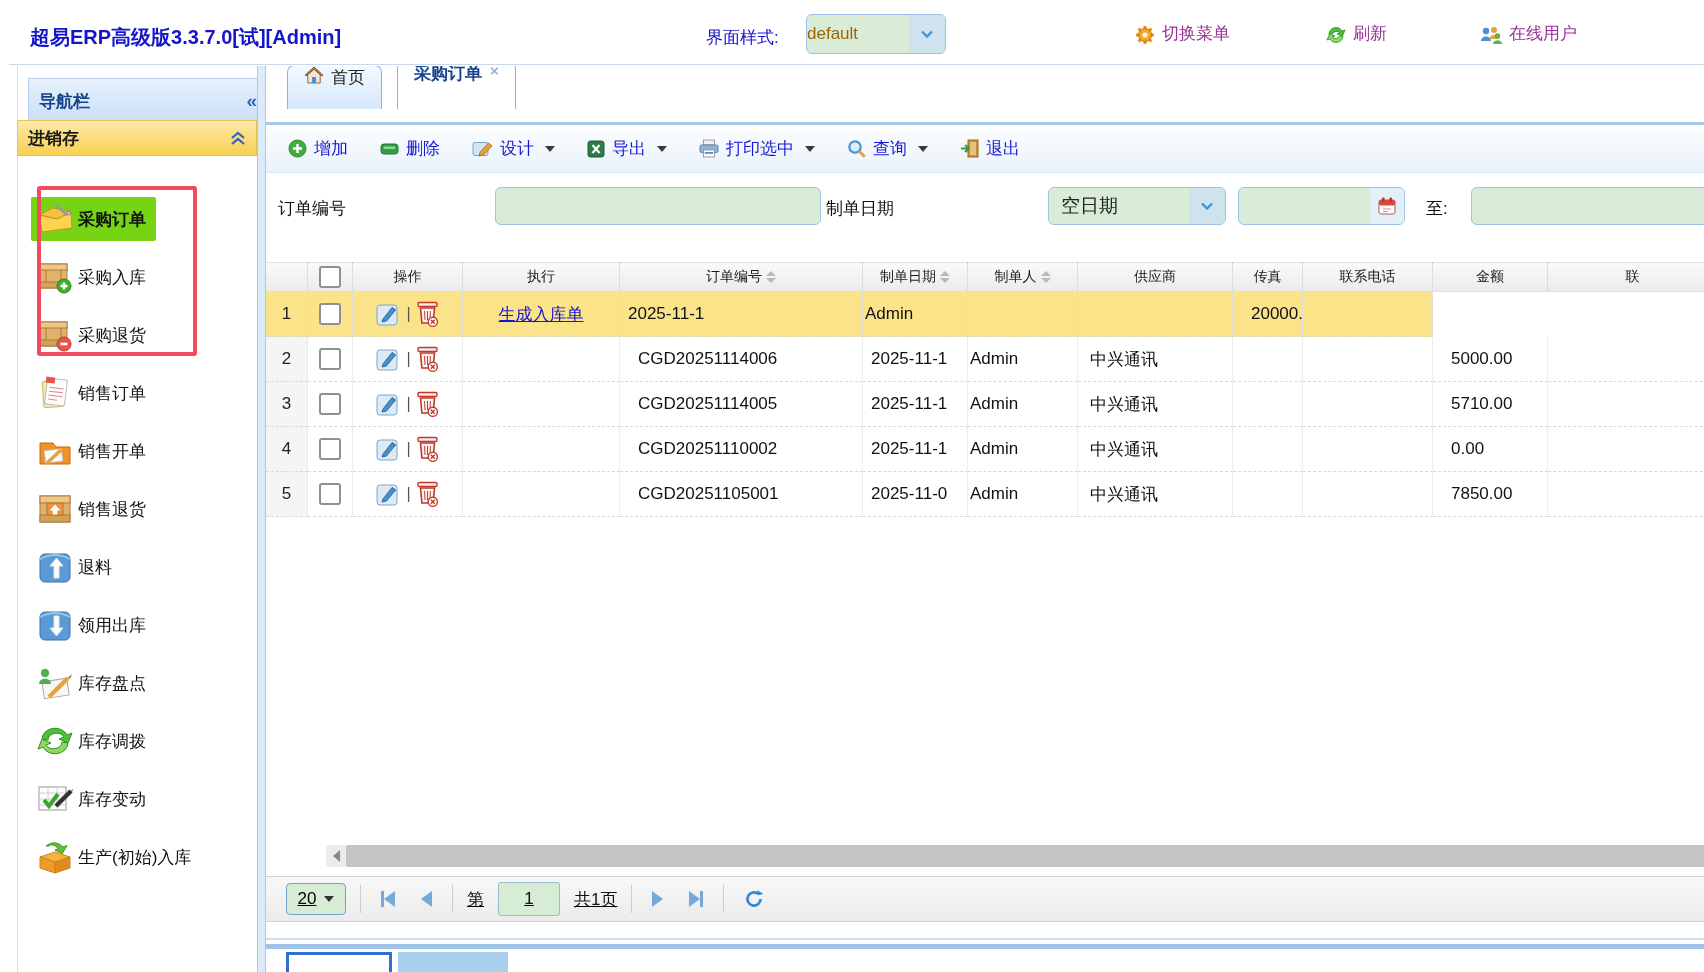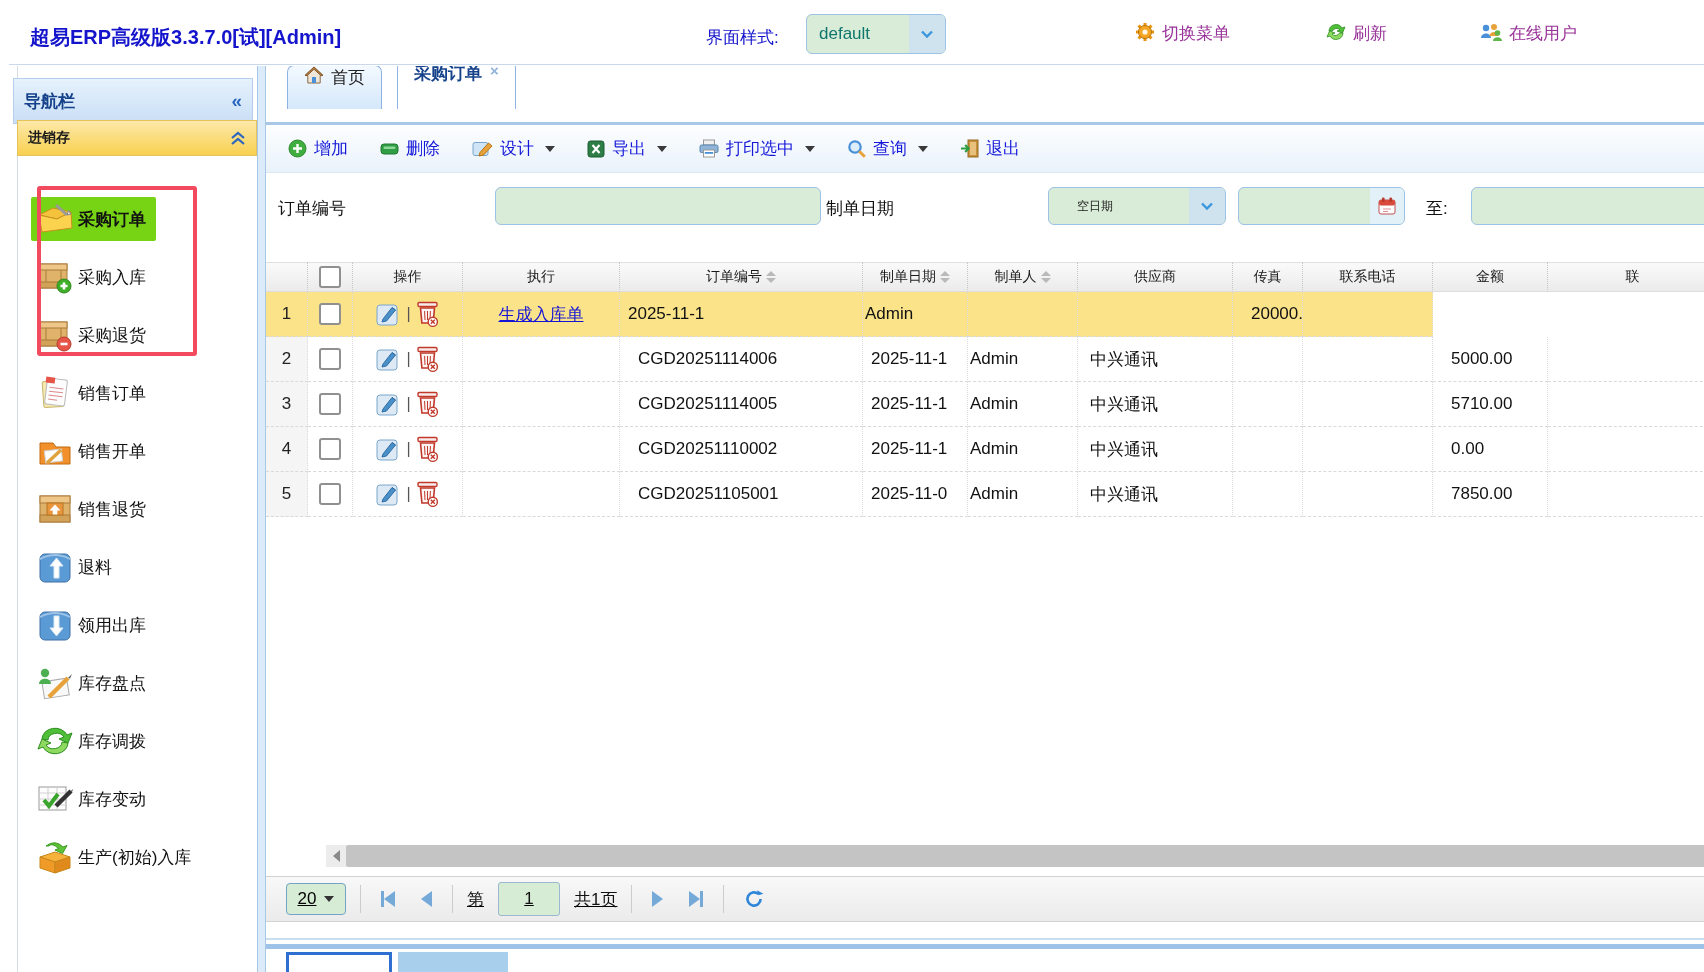--- a/index.html
+++ b/index.html
@@ -10,34 +10,34 @@
   }
   .abs{position:absolute;margin-left:9px;}
   svg{display:block;}
 
   
   #topbar{left:0;top:0;width:1704px;height:64px;background:#fff;border-bottom:1px solid #c9d9ea;}
   #app-title{left:12px;top:24px;font-size:20px;font-weight:bold;color:#1414cc;white-space:nowrap;}
   #style-label{left:688px;top:26px;font-size:17px;color:#1414cc;}
   #style-select{left:788px;top:14px;width:138px;height:38px;border:1px solid #9cc2e5;border-radius:6px;
     background:#d9ecd7;display:flex;align-items:center;cursor:pointer;overflow:hidden;}
-  #style-select .val{flex:1;padding-left:12px;font-size:17px;color:#0f766e;}
+  #style-select .val{flex:1;padding-left:0;font-size:17px;color:#a16207;}
   .chev-sect{width:36px;height:100%;display:flex;align-items:center;justify-content:center;background:#cfe3ee;}
-  .toplink{top:22px;display:flex;align-items:flex-start;gap:7px;font-size:17px;color:#993399;cursor:pointer;white-space:nowrap;}
+  .toplink{top:22px;display:flex;align-items:flex-end;gap:7px;font-size:17px;color:#993399;cursor:pointer;white-space:nowrap;}
   #link-menu{left:1117px;} #link-refresh{left:1308px;} #link-users{left:1462px;}
 
   
   #sidebar{left:8px;top:66px;width:240px;height:906px;background:#fff;border-left:1px solid #d4dde6;}
-  #nav-header{left:4px;top:78px;width:240px;height:46px;background:linear-gradient(#e6f2fd,#c9def5);
+  #nav-header{left:19px;top:78px;width:240px;height:46px;background:linear-gradient(#e6f2fd,#c9def5);
     border:1px solid #b6cfec;box-sizing:border-box;display:flex;align-items:center;padding:0 10px;}
   #nav-header .t{flex:1;font-size:17px;font-weight:bold;color:#15428b;}
   #nav-header .g{color:#2a66c0;font-size:19px;font-weight:bold;cursor:pointer;}
   #group-header{left:8px;top:120px;width:240px;height:36px;background:linear-gradient(#fde9a9,#f8d050);
     border:1px solid #e6c25a;box-sizing:border-box;display:flex;align-items:center;padding:0 10px;cursor:pointer;}
-  #group-header .t{flex:1;font-size:14px;font-weight:bold;color:#1a1a1a;}
+  #group-header .t{flex:1;font-size:17px;font-weight:bold;color:#1a1a1a;}
   #menu{left:8px;top:190px;width:240px;}
   .mitem{height:58px;display:flex;align-items:center;padding-left:14px;cursor:pointer;}
   .mitem .ibox{display:flex;align-items:center;padding:4px 10px 4px 4px;border-radius:2px;}
   .mitem .icon{width:40px;height:36px;display:flex;align-items:center;justify-content:center;}
   .mitem .lbl{font-size:17px;color:#111;margin-left:3px;white-space:nowrap;}
   .mitem.selected .ibox{background:#76d414;}
   .mitem.selected .lbl{font-weight:bold;}
   #annotation-box{left:28px;top:186px;width:152px;height:162px;border:4px solid #f24a5e;border-radius:3px;
     pointer-events:none;z-index:60;}
 
@@ -68,21 +68,21 @@
 
   
   #filterrow{position:absolute;left:0;top:107px;width:1447px;height:70px;background:#fff;}
   .flabel{position:absolute;top:24px;font-size:17px;color:#111;white-space:nowrap;}
   .ginput{position:absolute;top:14px;height:38px;background:#d9ecd7;border:1px solid #9cc2e5;border-radius:6px;
     box-sizing:border-box;font-size:17px;color:#222;padding:0 10px;font-family:inherit;}
   #f-order-label{left:12px;}
   #f-order-input{left:229px;width:326px;}
   #f-date-label{left:560px;}
   #f-date-mode{left:782px;width:178px;padding:0;display:flex;align-items:center;overflow:hidden;cursor:pointer;}
-  #f-date-mode .val{flex:1;padding-left:28px;font-size:12px;}
+  #f-date-mode .val{flex:1;padding-left:12px;font-size:19px;}
   #f-date-from{left:972px;width:167px;padding:0;display:flex;align-items:center;overflow:hidden;}
   #f-date-from .sp{flex:1;}
   .cal-sect{width:34px;height:100%;background:#e2f0f7;display:flex;align-items:center;justify-content:center;cursor:pointer;}
   #f-to-label{left:1160px;}
   #f-date-to{left:1205px;width:300px;}
 
   
   #grid{position:absolute;left:0;top:196px;width:1447px;}
   .grow{display:grid;grid-template-columns:42px 45px 110px 157px 243px 105px 110px 155px 70px 130px 115px 170px;}
   .th{height:28px;background:linear-gradient(#fafafa,#ebebeb);border-right:1px dotted #c6c6c6;border-top:1px solid #e0e0e0;border-bottom:1px solid #dedede;

